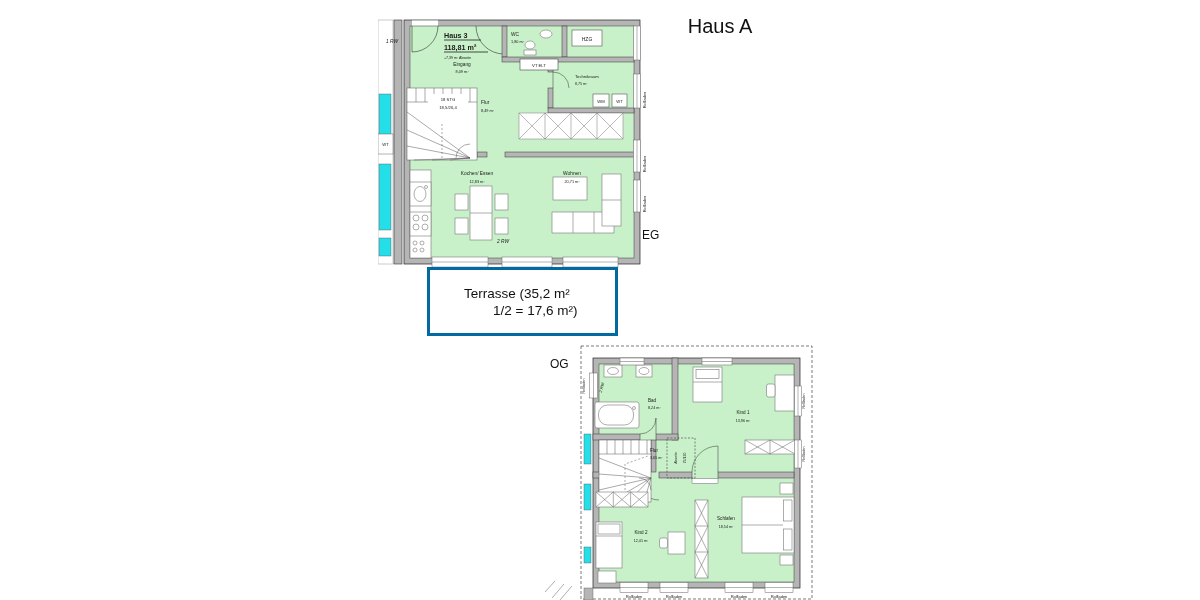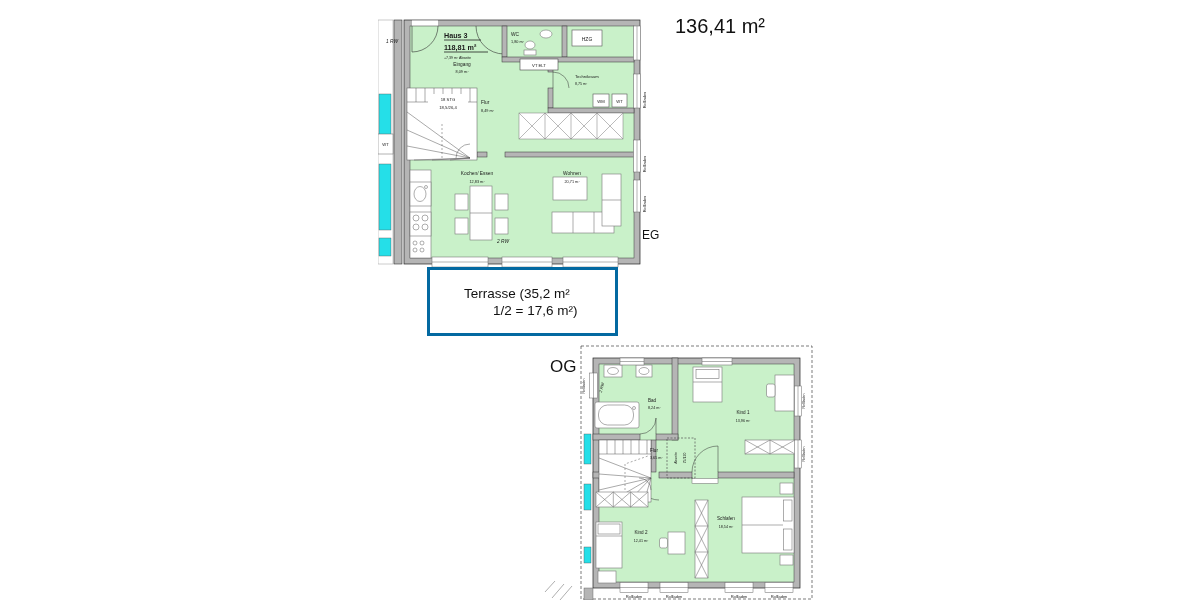--- a/index.html
+++ b/index.html
@@ -362,24 +362,24 @@
     <text x="203" y="80" font-size="3.7" text-anchor="middle">13,96 m²</text>
     <text x="110" y="110" font-size="4.6">Flur</text>
     <text x="110" y="117" font-size="3.7">3,65 m²</text>
     <text x="101" y="192" font-size="4.6" text-anchor="middle">Kind 2</text>
     <text x="101" y="200" font-size="3.7" text-anchor="middle">12,41 m²</text>
     <text x="186" y="178" font-size="4.6" text-anchor="middle">Schlafen</text>
     <text x="186" y="186" font-size="3.7" text-anchor="middle">18,54 m²</text>
   </svg>
 
   <div class="abs bigtitle" style="left:655px;top:14px;">
-    <div>136,41 m²</div>
+    <div>Haus A</div>
   </div>
 
   <div class="abs floorlabel" style="left:642px;top:228px;">EG</div>
-  <div class="abs floorlabel" style="left:550px;top:357px;font-size:17px;">OG</div>
+  <div class="abs floorlabel" style="left:550px;top:357px;font-size:12px;">OG</div>
 
   <div class="abs terrbox" style="left:427px;top:267px;">
     <div class="l1">Terrasse (35,2 m²</div>
     <div class="l2">1/2 = 17,6 m²)</div>
   </div>
 
 </div>
 
 </body></html>

